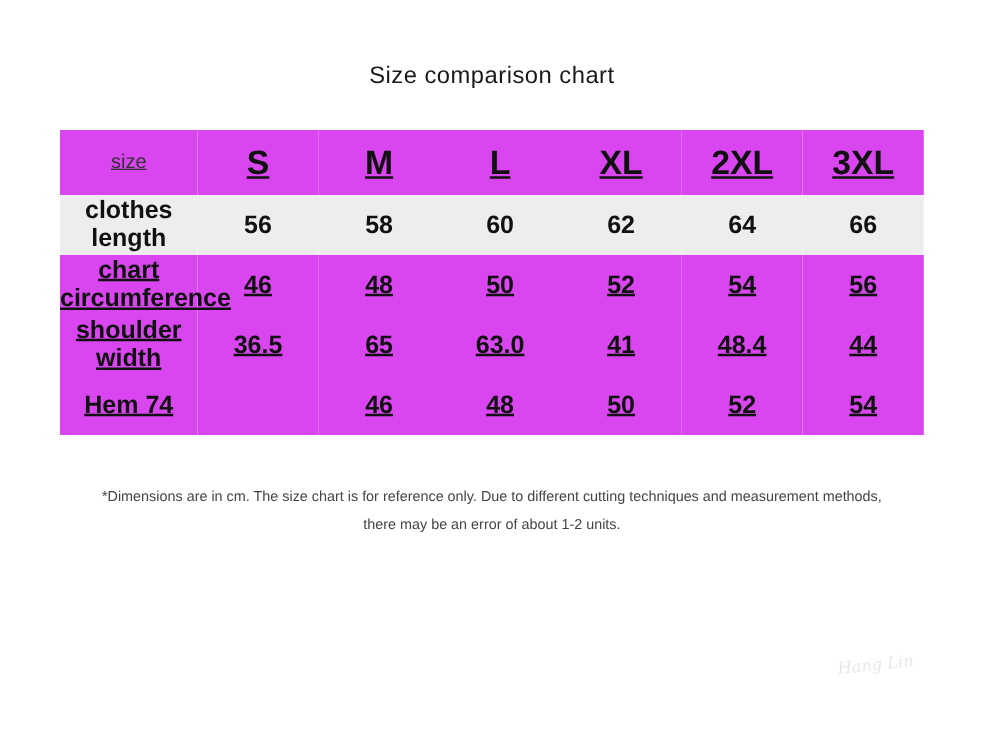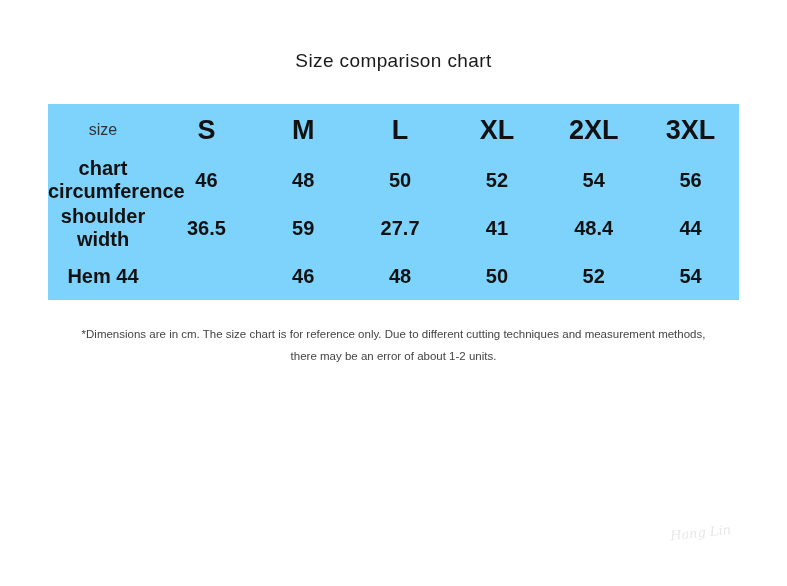--- a/index.html
+++ b/index.html
@@ -40,21 +40,22 @@
   table.size-table td {
     height: 48px;
     text-align: center;
     vertical-align: middle;
     font-weight: bold;
     font-size: 20px;
     color: #111111;
     padding: 0;
   }
   table.size-table tr.row-odd td {
-    background: #7dd3fc;
+    background: #d946ef;
+    text-decoration: underline;
   }
   table.size-table tr.row-even td {
     background: #ededed;
   }
   
   td.label-cell {
     font-weight: normal;
     color: #333333;
     width: 110px;
   }
@@ -76,21 +77,21 @@
   .lab-sm { font-size: 10px; }
   .lab-md { font-size: 11px; }
   .lab-lg { font-size: 19px; }
   .lab-hem { font-size: 17px; }
 
   .value-slash {
     font-size: 19px;
     font-weight: bold;
   }
   .footnote {
-    margin: 24px auto 0 auto;
+    margin: 40px auto 0 auto;
     width: 640px;
     text-align: center;
     font-size: 11.5px;
     color: #444444;
     line-height: 1.9;
   }
   .footnote div {
     white-space: nowrap;
   }
   .watermark {
@@ -119,45 +120,54 @@
         <tr class="header-row row-odd">
           <td class="label-cell">size</td>
           <td class="size-head">S</td>
           <td class="size-head">M</td>
           <td class="size-head">L</td>
           <td class="size-head">XL</td>
           <td class="size-head">2XL</td>
           <td class="size-head">3XL</td>
         </tr>
 
+        <tr class="row-even">
+          <td class="label-cell lab-sm">clothes length</td>
+          <td>56</td>
+          <td>58</td>
+          <td>60</td>
+          <td>62</td>
+          <td>64</td>
+          <td>66</td>
+        </tr>
 
         <tr class="row-odd">
           <td class="label-cell lab-xs">chart circumference</td>
           <td>46</td>
           <td>48</td>
           <td>50</td>
           <td>52</td>
           <td>54</td>
           <td>56</td>
         </tr>
 
 
         <tr class="row-odd">
           <td class="label-cell lab-sm">shoulder width</td>
           <td>36.5</td>
-          <td>59</td>
-          <td>27.7</td>
+          <td>65</td>
+          <td>63.0</td>
           <td>41</td>
           <td>48.4</td>
           <td>44</td>
         </tr>
 
 
         <tr class="row-odd">
-          <td class="label-cell lab-hem">Hem 44</td>
+          <td class="label-cell lab-hem">Hem 74</td>
           <td></td>
           <td>46</td>
           <td>48</td>
           <td>50</td>
           <td>52</td>
           <td>54</td>
         </tr>
 
       </tbody>
     </table>

